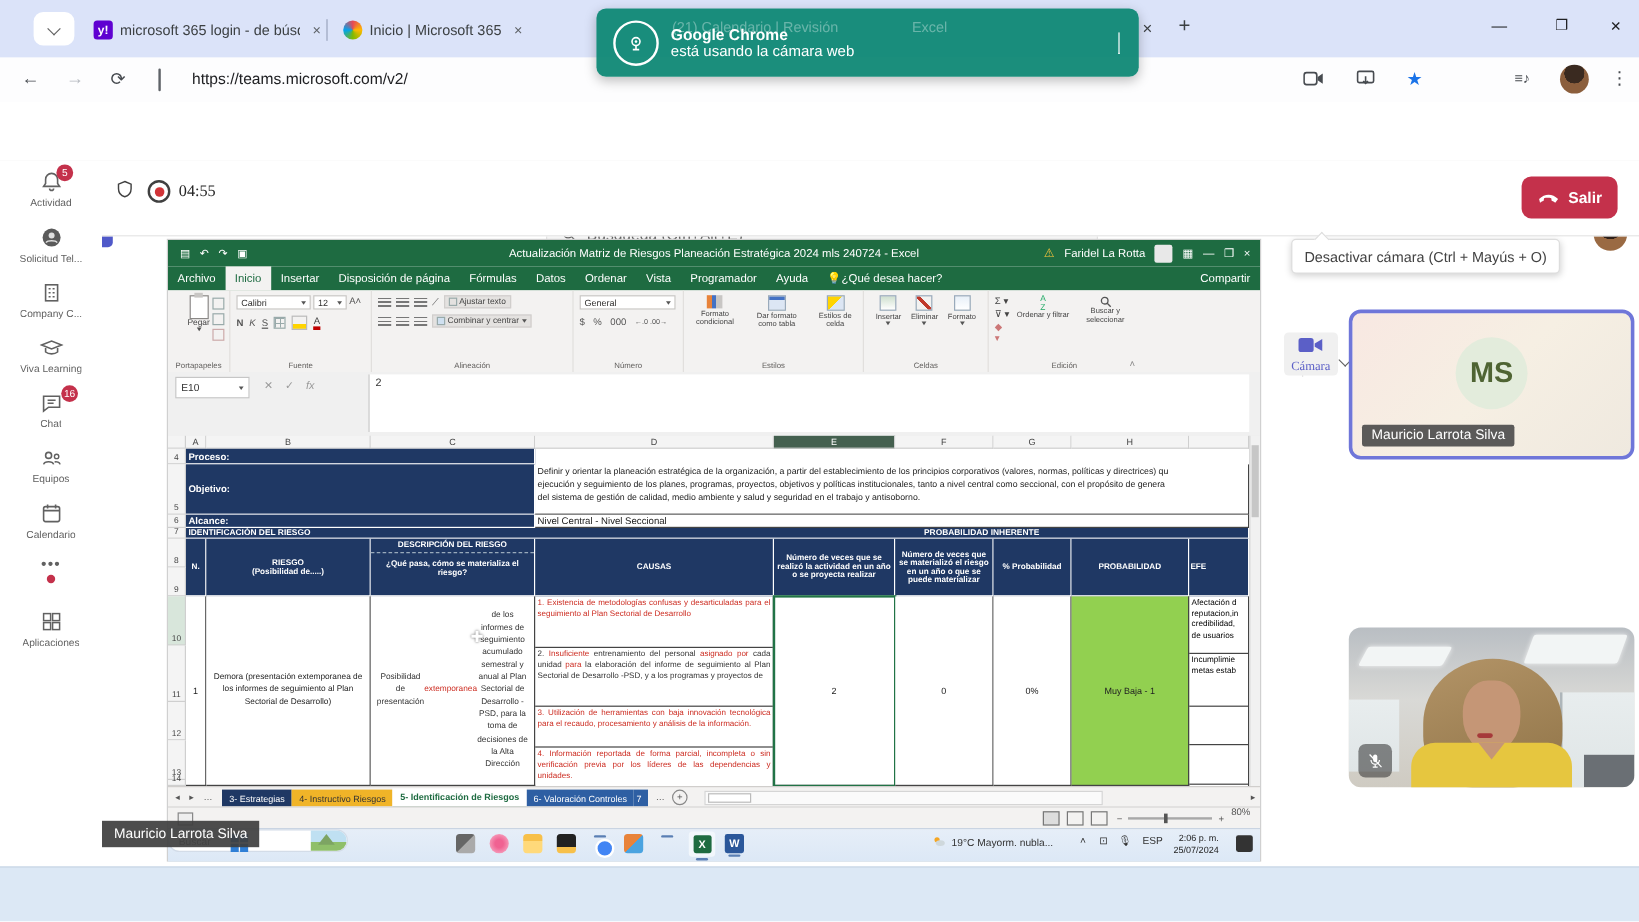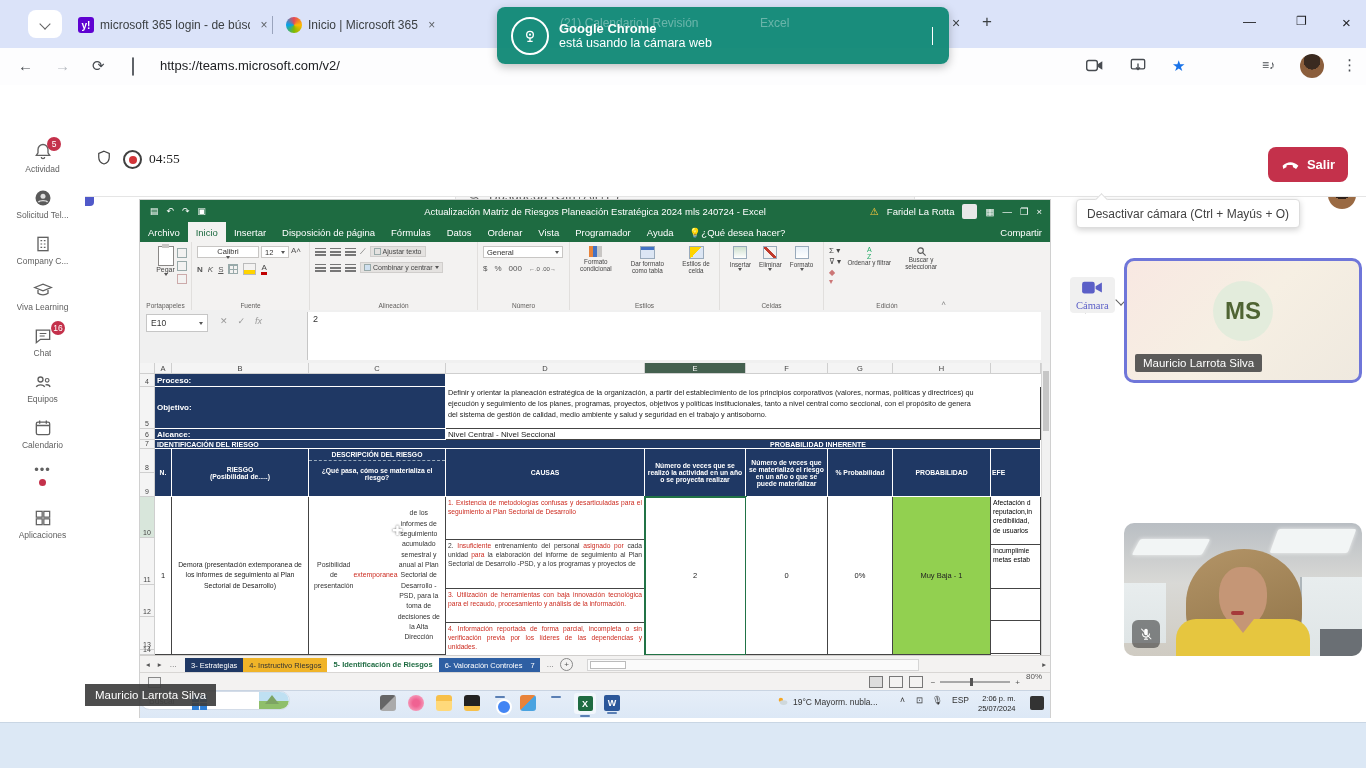--- a/index.html
+++ b/index.html
@@ -498,21 +498,21 @@
         </div>
         <div style="position:absolute;right:4px;top:6px;display:flex;flex-direction:column;gap:3px;">
           <span class="icsq"></span>
           <span class="icsq"></span>
           <span class="icsq" style="border-color:#caa;"></span>
         </div>
         <div class="rg-l">Portapapeles</div>
       </div>
       <div class="rg" style="width:118px;">
         <div style="display:flex;gap:2px;">
-          <span class="combo" style="width:62px;flex-direction:column;">
+          <span class="combo" style="width:62px;">
               <span>Calibri</span>
               <span class="carr"></span>
             </span>
           <span class="combo" style="width:28px;">
               <span>12</span>
               <span class="carr"></span>
             </span>
           <span class="mini">A˄</span>
         </div>
         <div style="display:flex;gap:5px;margin-top:5px;align-items:center;">

